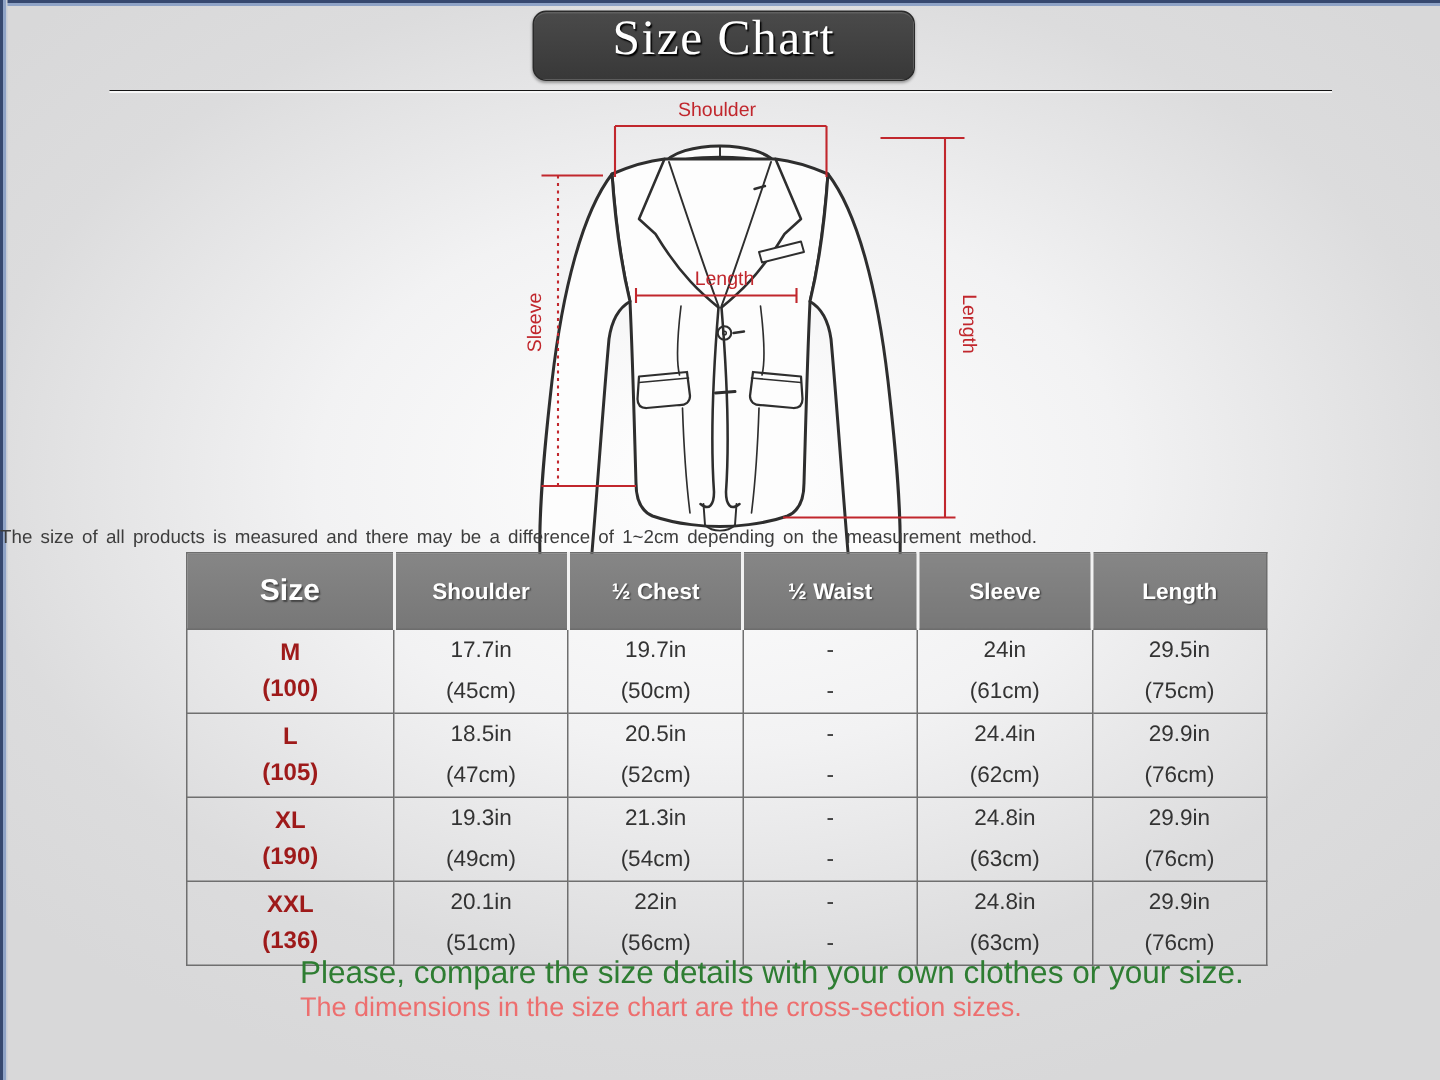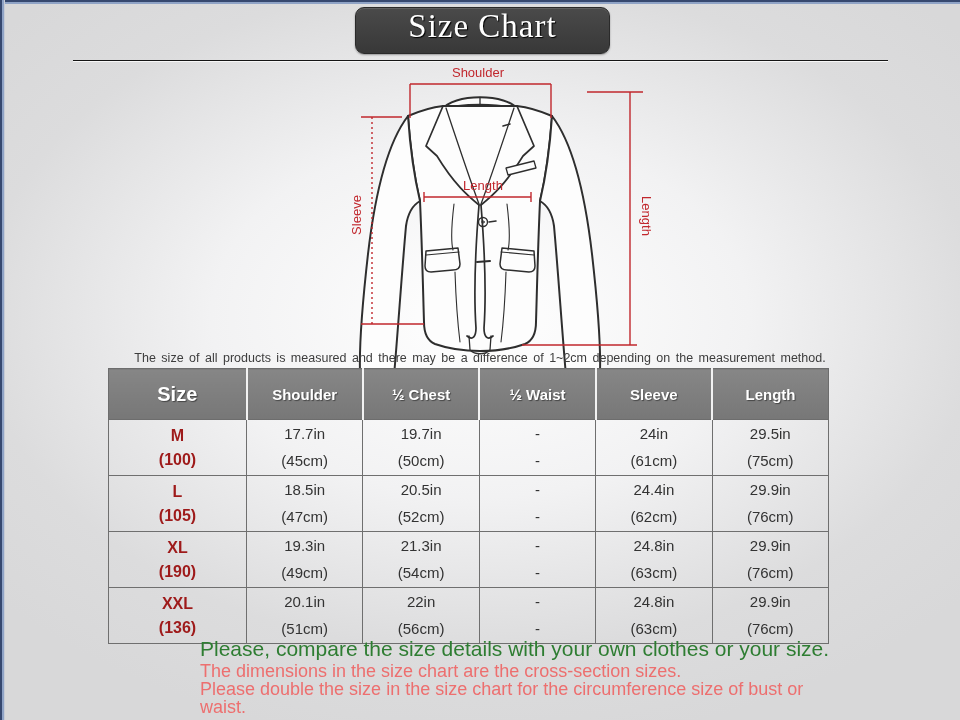--- a/index.html
+++ b/index.html
@@ -28,27 +28,27 @@
   .title-rule{position:absolute;left:73px;top:60px;width:815px;height:2px;
     background:linear-gradient(to bottom,#151515 0 1px,#f7f7f7 1px 2px);}
 
   
   .red-label{position:absolute;color:#c1272d;font-size:13px;line-height:14px;text-align:center;}
   .rot-wrap{position:absolute;width:70px;height:70px;display:flex;align-items:center;justify-content:center;}
   .rot-ccw{transform:rotate(-90deg);}
   .rot-cw{transform:rotate(90deg);}
 
   .note-line{
-    position:absolute;left:0;top:351px;width:960px;text-align:center;
+    position:absolute;left:0;top:351px;width:960px;
     color:#3d3d3d;font-size:12.5px;word-spacing:2px;
   }
 
   
   table.size-table{
-    position:absolute;left:108px;top:368px;width:720px;height:268px;
+    position:absolute;left:124px;top:368px;width:720px;height:268px;
     border-collapse:collapse;table-layout:fixed;padding-left:43px;
   }
   .size-table col.c0{width:138px;}
   .size-table col.cn{width:116.4px;}
   .size-table thead th{
     background:linear-gradient(to bottom,#868686,#777777);
     color:#ffffff;font-weight:bold;font-size:15px;height:48px;
     border:1px solid #6d6d6d;border-left:2px solid #f2f2f2;
     text-shadow:1px 1px 1px rgba(0,0,0,.45);
   }
@@ -313,15 +313,14 @@
               <span>(76cm)</span>
             </div>
           </td>
       </tr>
     </tbody>
   </table>
 
   <div class="footer">
     <div class="green">Please, compare the size details with your own clothes or your size.</div>
     <div class="pink">The dimensions in the size chart are the cross-section  sizes.</div>
-    <div class="pink">Please double the size in the size chart for the circumference  size of bust or waist.</div>
   </div>
 </div>
 
 </body></html>

